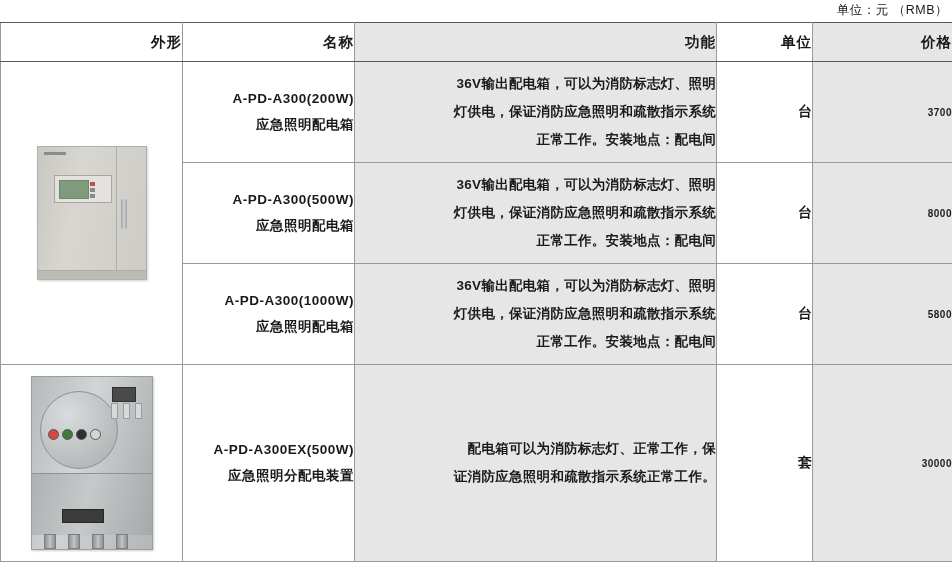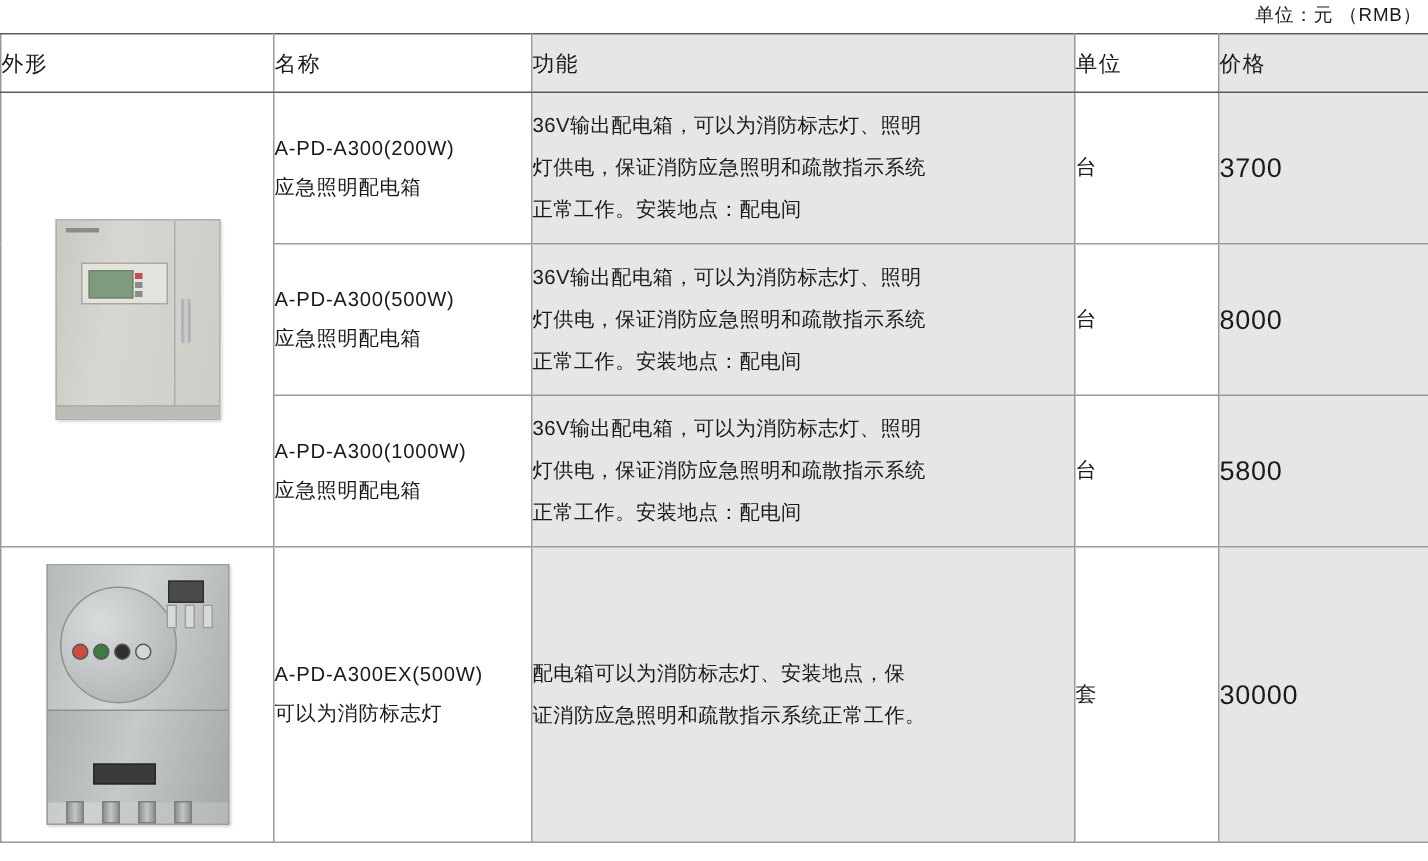--- a/index.html
+++ b/index.html
@@ -36,22 +36,22 @@
     left: 0px;
     width: 952px;
     border-collapse: collapse;
     table-layout: fixed;
   }
   table.price-table td,
   table.price-table th {
     border: 1px solid #9a9a9a;
     padding: 0;
     vertical-align: middle;
-    text-align: left;
-    font-weight: normal;
+    text-align: right;
+    font-weight: bold;
   }
   
   table.price-table {
     border-top: 1.5px solid #5a5a5a;
     border-bottom: 1.5px solid #5a5a5a;
   }
   thead td {
     height: 38px;
     font-size: 14.5px;
     letter-spacing: 1px;
@@ -77,21 +77,21 @@
     font-size: 13.5px;
     line-height: 28px;
     text-align: left;
     padding: 10px 18px 10px 20px;
     letter-spacing: 0.3px;
   }
   td.unit-cell {
     font-size: 14px;
   }
   td.price-cell {
-    font-size: 18px;
+    font-size: 10px;
     letter-spacing: 0.5px;
   }
   .row1 td, .row2 td, .row3 td { height: 100px; }
   .row4 td { height: 196px; }
 
   
   .img-wrap {
     width: 100%;
     height: 100%;
     display: flex;
@@ -348,24 +348,24 @@
                 <i class="g1"></i>
                   <i class="g2"></i>
                   <i class="g3"></i>
                   <i class="g4"></i>
               </div>
             </div>
           </div>
         </td>
         <td class="white name-cell">
           <div>A-PD-A300EX(500W)</div>
-          <div>可以为消防标志灯</div>
+          <div>应急照明分配电装置</div>
         </td>
         <td class="shade func-cell">
-          <div>配电箱可以为消防标志灯、安装地点，保</div>
+          <div>配电箱可以为消防标志灯、正常工作，保</div>
           <div>证消防应急照明和疏散指示系统正常工作。</div>
         </td>
         <td class="white unit-cell">套</td>
         <td class="shade price-cell">30000</td>
       </tr>
 
     </tbody>
   </table>
 </div>
 

